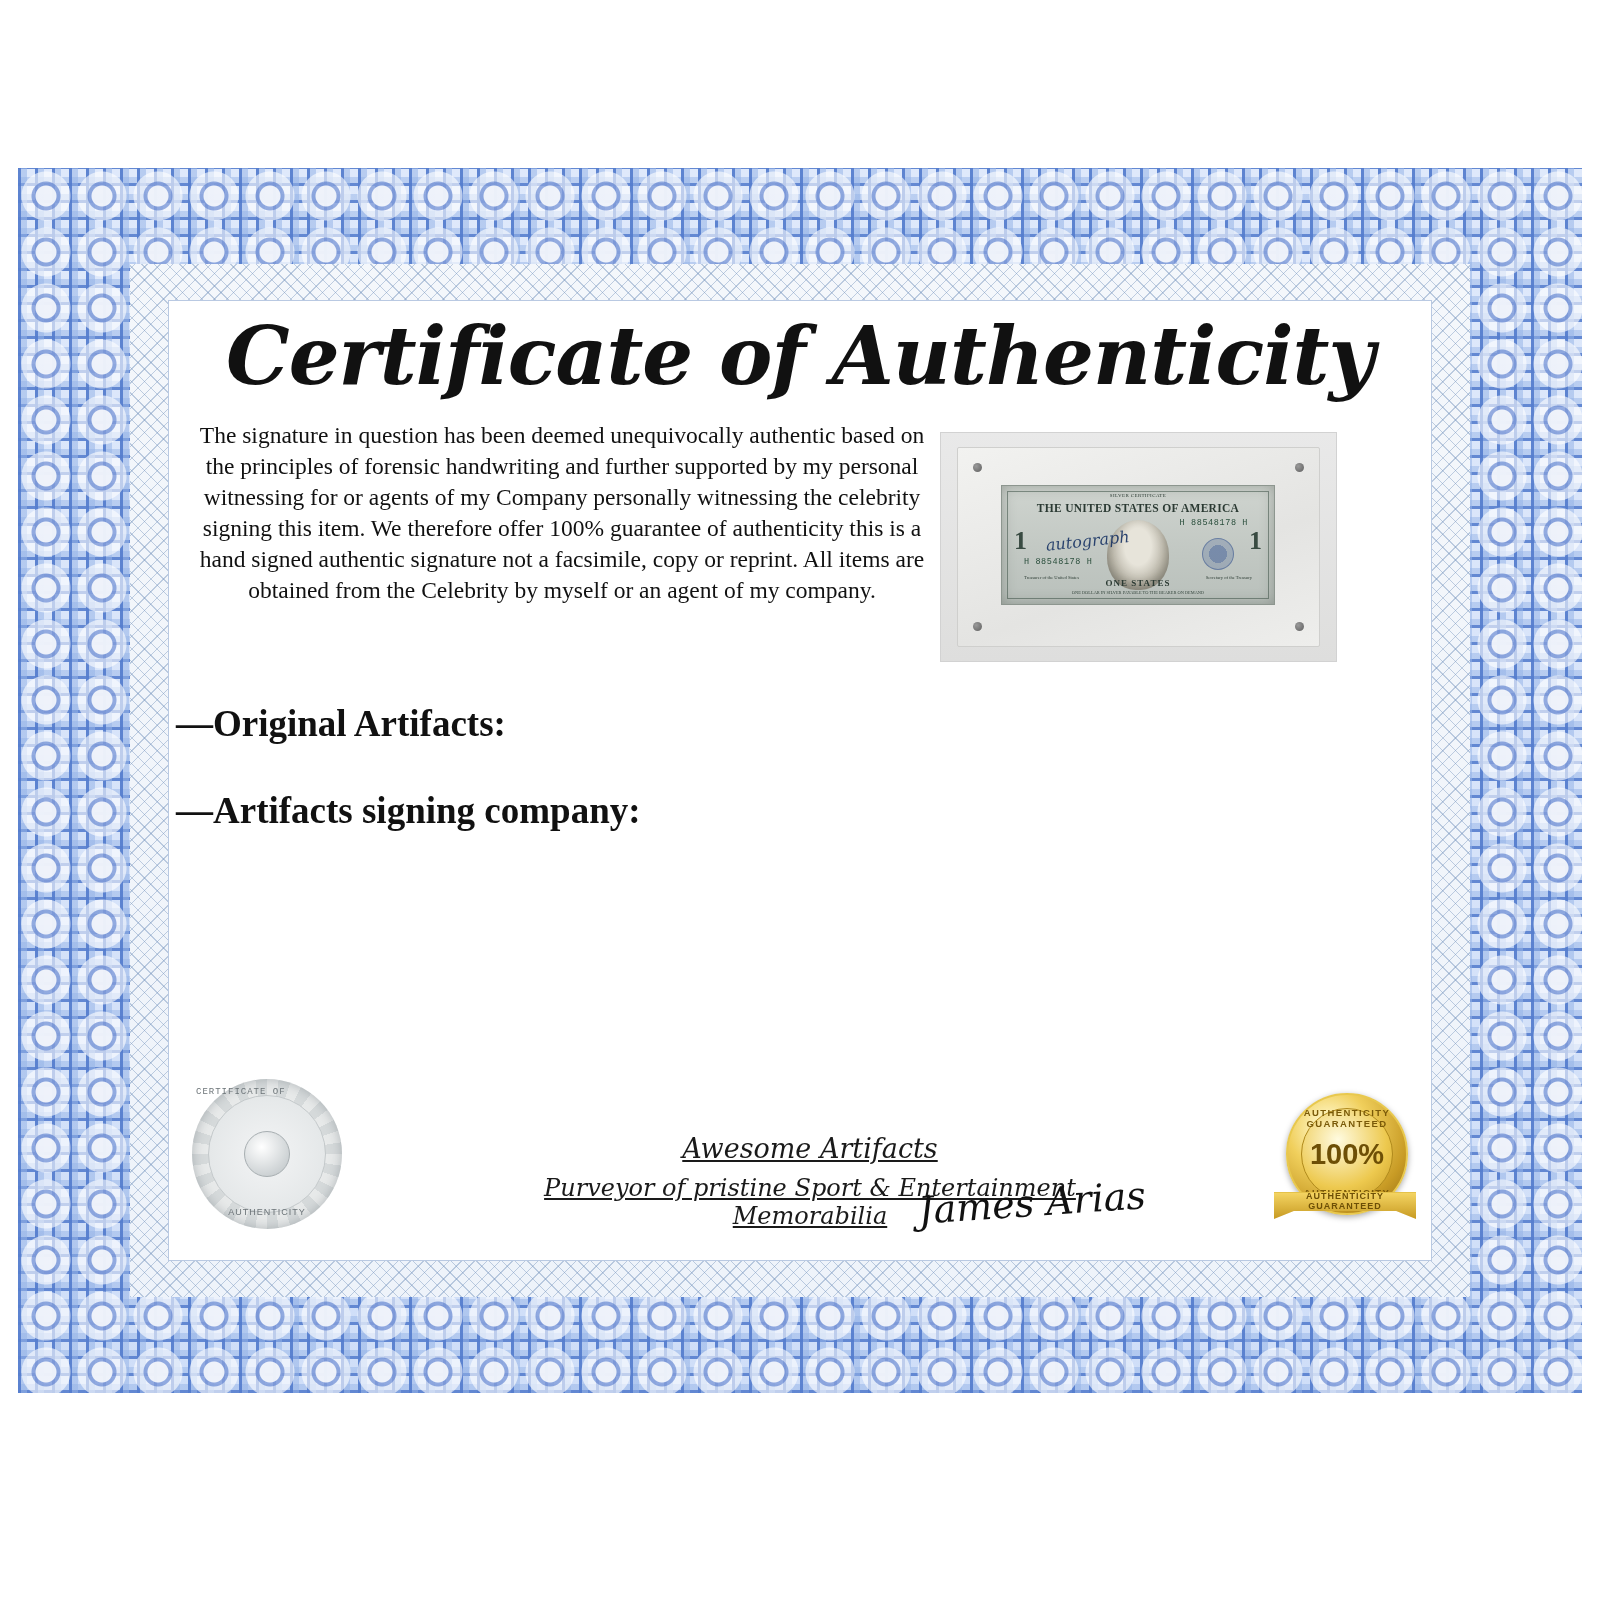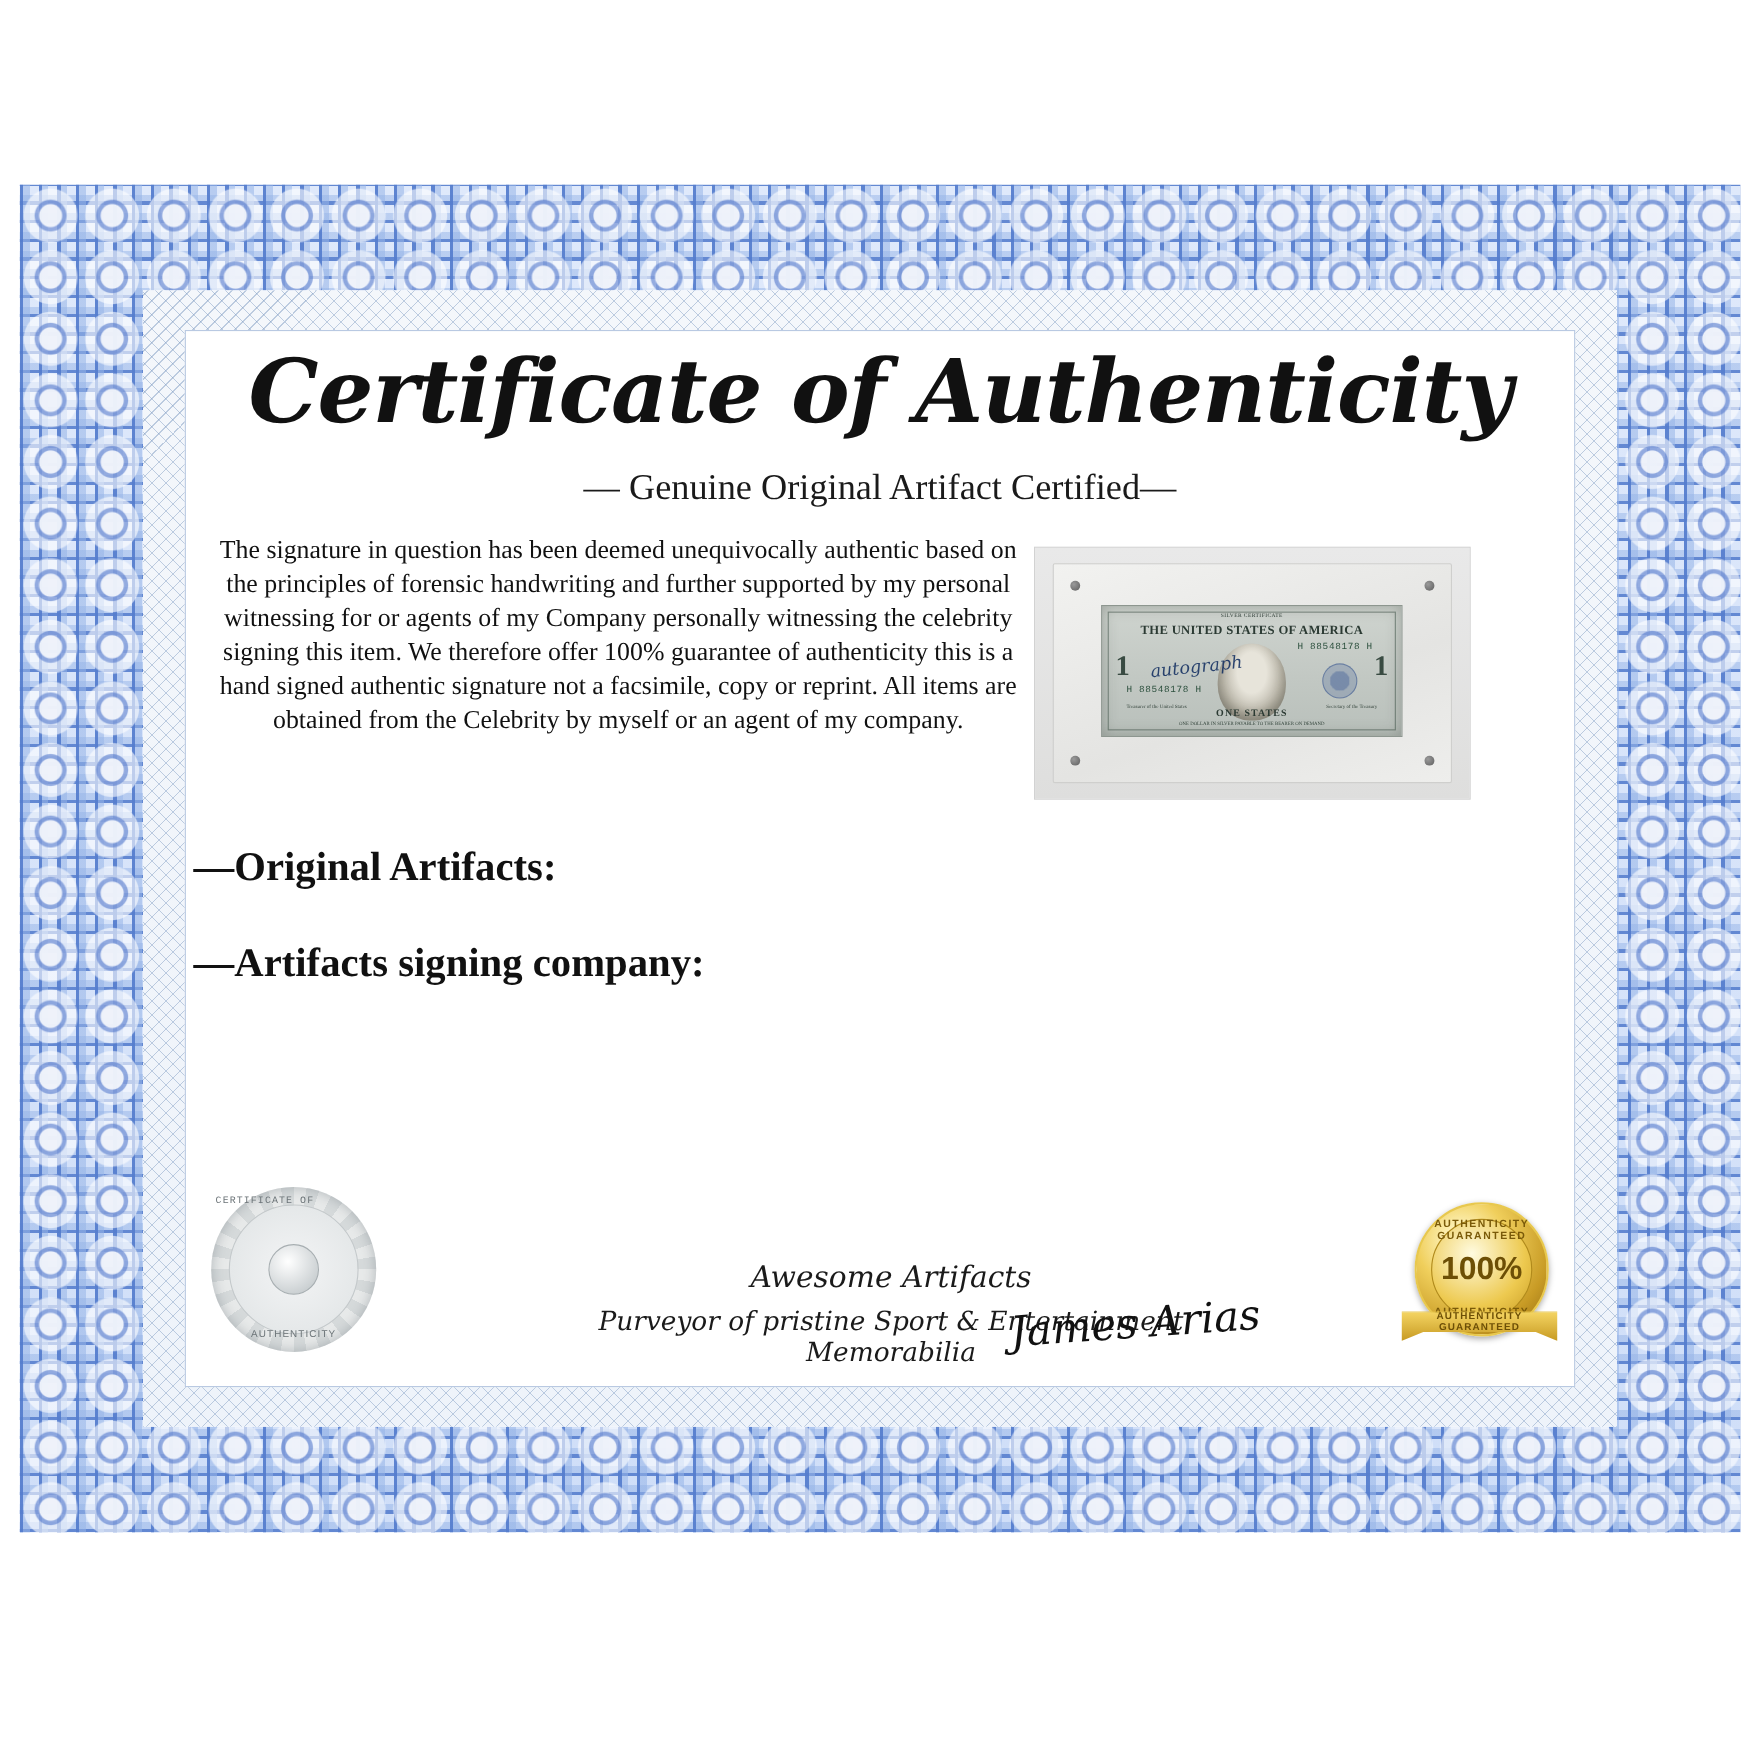--- a/index.html
+++ b/index.html
@@ -290,26 +290,27 @@
   }
   .seal-emblem .seal-text span.t {
     position: absolute; top: 4px; left: 0; right: 0; text-align: left; font-family: Liberation Mono, monospace;
   }
   .seal-emblem .seal-text span.b {
     position: absolute; bottom: 8px; left: 0; right: 0; text-align: center;
   }
 
   .company-block {
     position: absolute;
-    left: 330px; bottom: 8px;
+    left: 330px; bottom: 21px;
     width: 620px;
     text-align: center;
     font-family: "DejaVu Serif", serif;
     font-style: italic;
     color: #1a1a1a;
+    text-decoration: underline;
   }
   .company-name { font-size: 27px; }
   .company-tag { font-size: 24px; margin-top: 10px; }
 
   .signature-block {
     position: absolute;
     right: 248px; bottom: 26px;
     width: 300px;
     text-align: center;
     color: #111111;
@@ -399,21 +400,20 @@
   <div class="guilloche">
     <div class="guilloche-mask"></div>
   </div>
 
   <div class="inner-hairline"></div>
 
   <div class="content">
 
     <div class="doc-title">Certificate of Authenticity</div>
 
-    <div class="subtitle">— Genuine Original Artifact Certified—</div>
 
     <div class="body-wrap">
 
       <div class="body-text">The signature in question has been deemed unequivocally authentic based on the principles of  forensic handwriting and further supported by my personal witnessing for or agents of my Company personally witnessing the celebrity signing this item. We therefore offer 100% guarantee of authenticity this is a hand signed authentic signature not a facsimile, copy or reprint. All items are obtained from the Celebrity by myself or an agent of my company.</div>
 
       <div class="photo">
         <div class="acrylic"></div>
         <div class="screw s1"></div>
         <div class="screw s2"></div>
         <div class="screw s3"></div>

